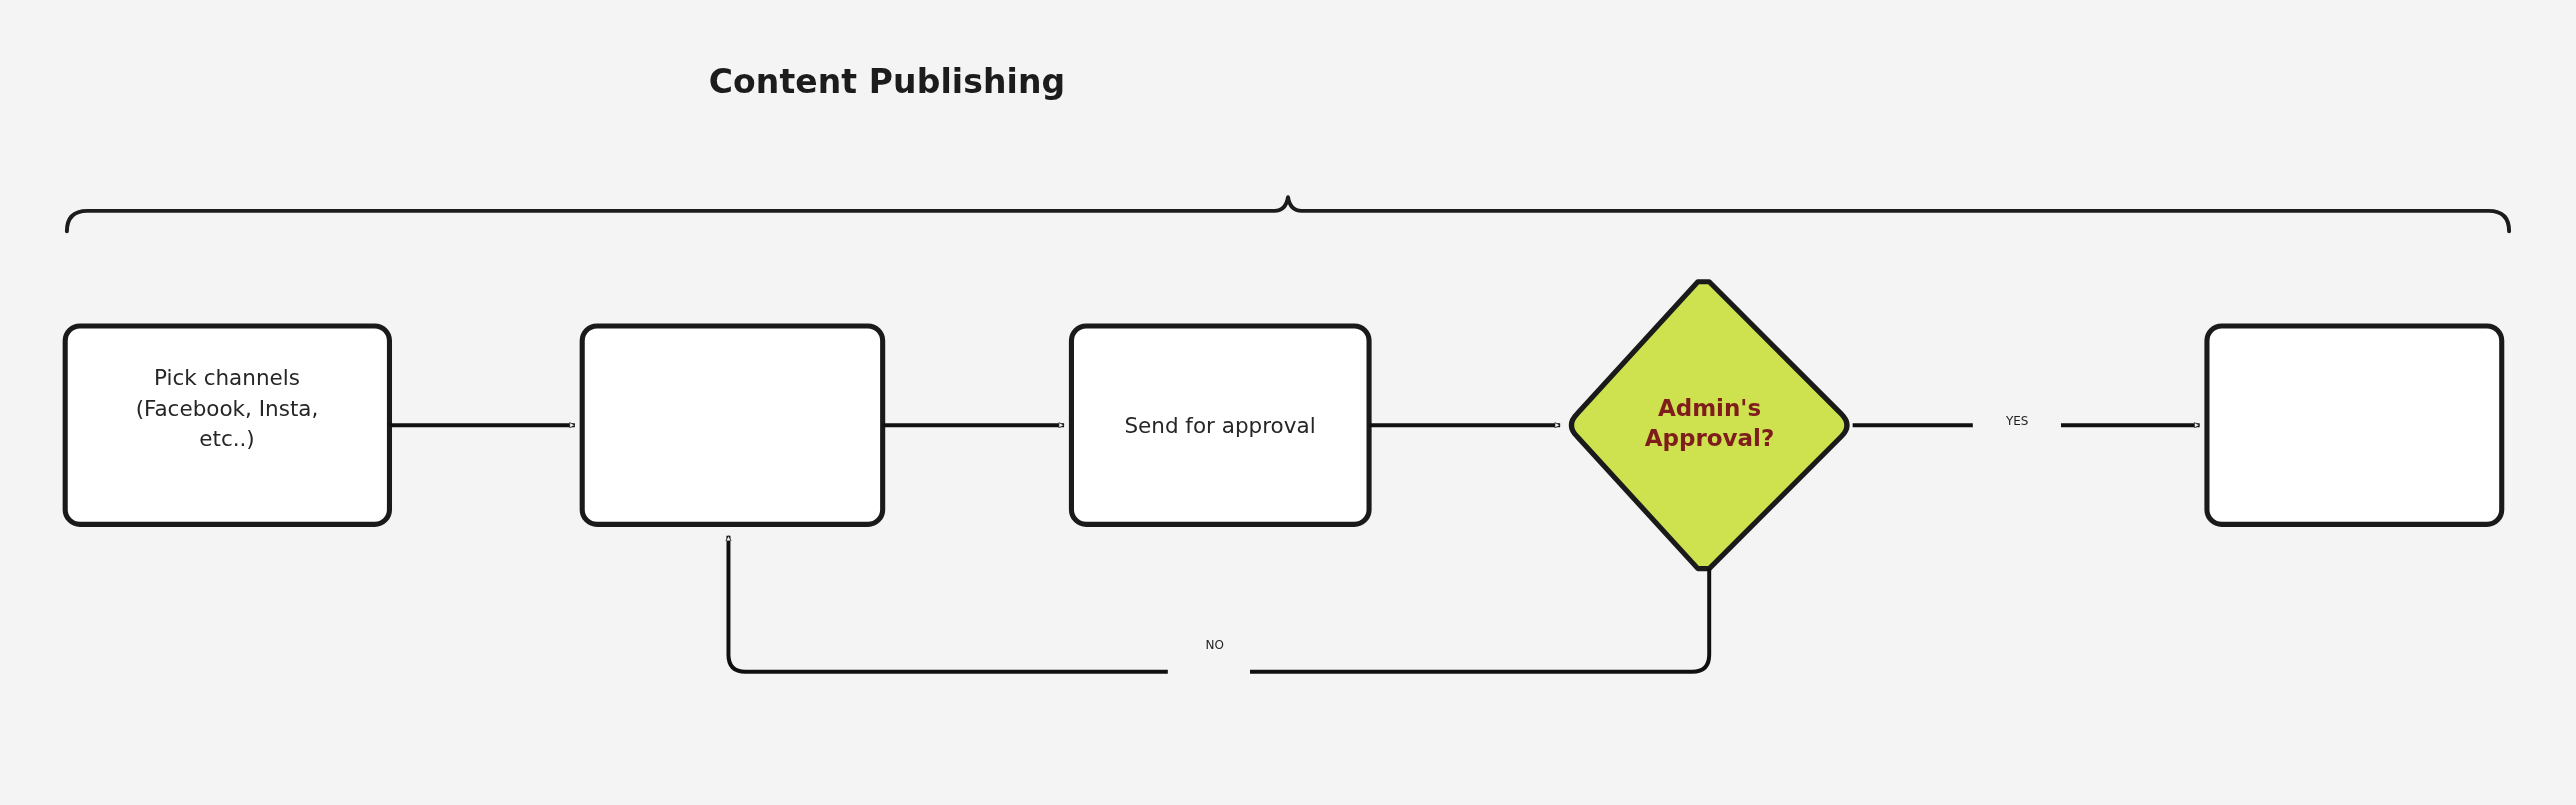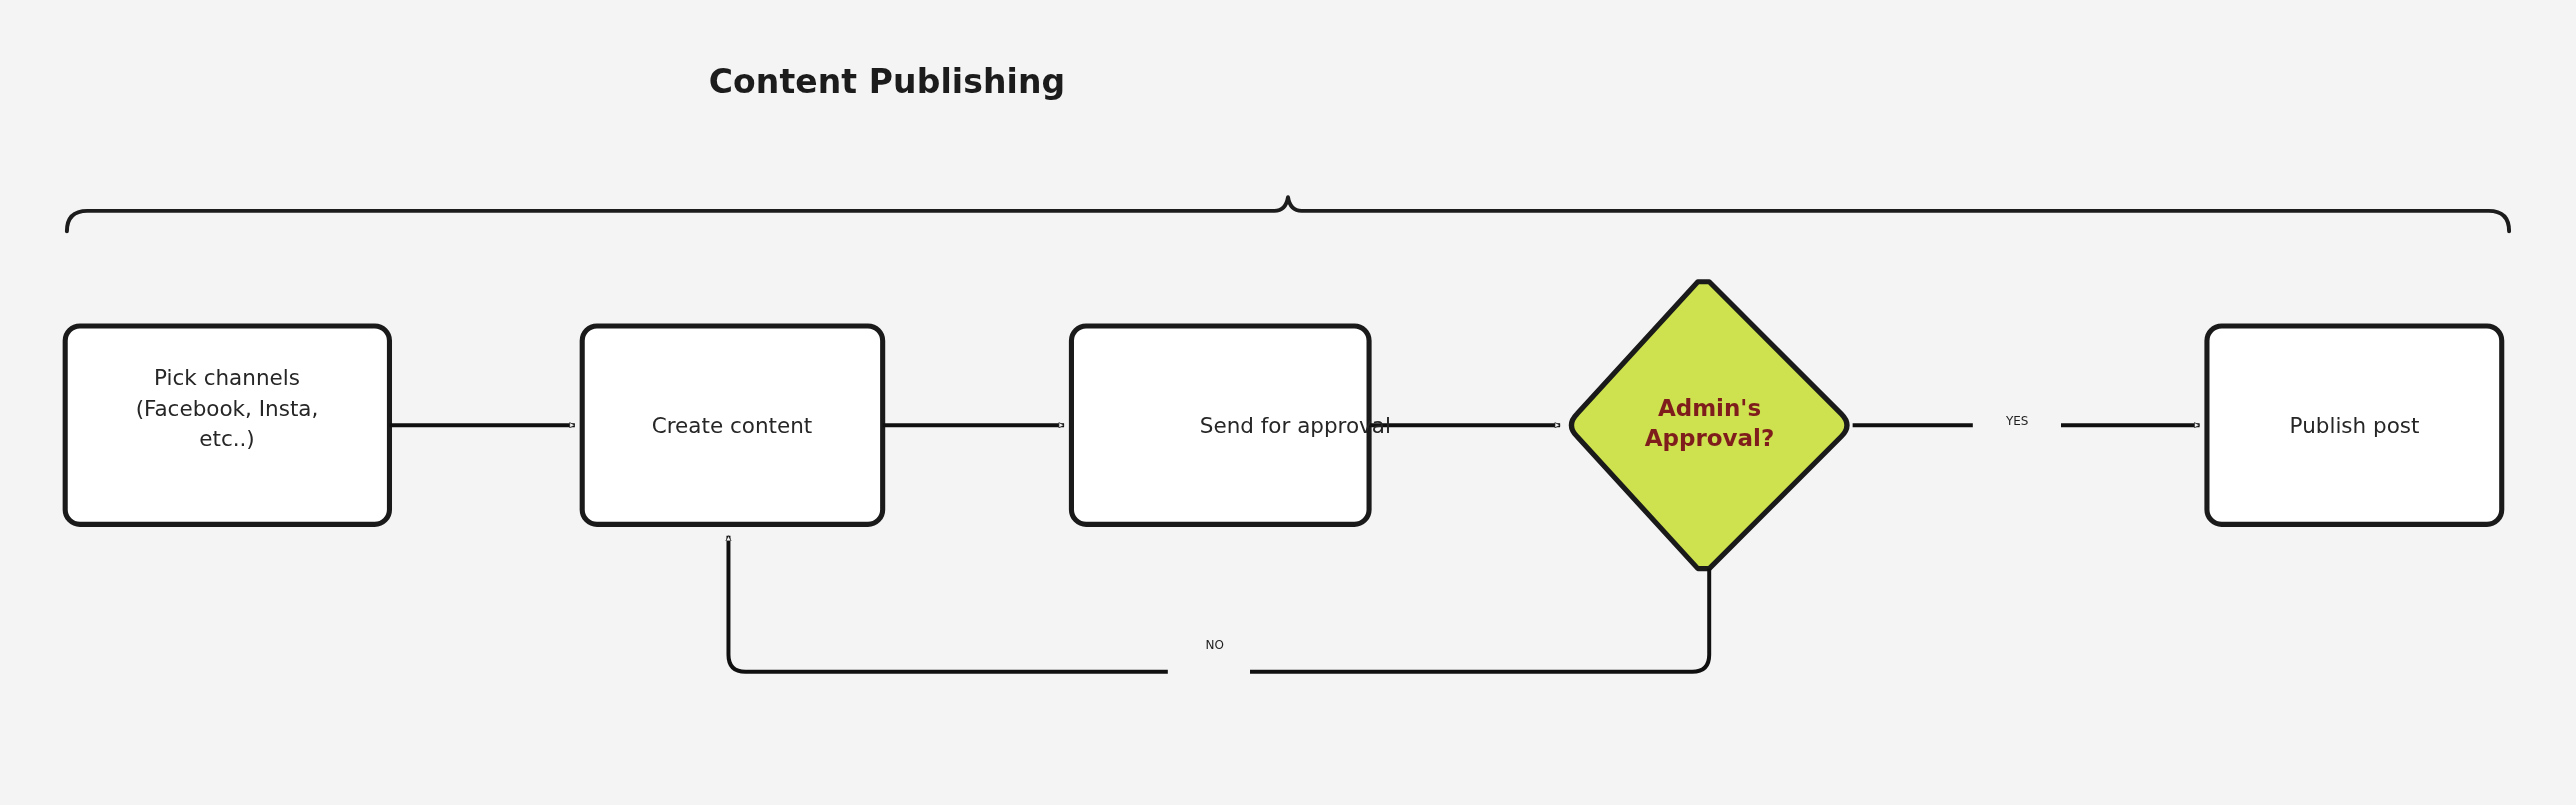--- a/index.html
+++ b/index.html
@@ -136,28 +136,26 @@
   </svg>
 
   <div class="overlay">
 
     <div class="diagram-title" style="left:0; top:62px; width:1774px;">Content Publishing</div>
 
     <div class="lbl node-label multi" style="left:65px; top:363px; width:324px;">Pick channels
 (Facebook, Insta,
 etc..)</div>
 
-    <div class="lbl node-label" style="left:582px; top:411px; width:300px;">Create content</div>
 
-    <div class="lbl node-label" style="left:1093px; top:411px; width:298px;text-align:right;">Send for approval</div>
+    <div class="lbl node-label" style="left:1071px; top:411px; width:298px;">Send for approval</div>
 
     <div class="lbl decision-label" style="left:1582px; top:393px; width:255px;">Admin's
 Approval?</div>
 
-    <div class="lbl node-label" style="left:2207px; top:411px; width:295px;">Publish post</div>
 
     <div class="lbl edge-label" style="left:1973px; top:413px; width:77px;">YES</div>
 
     <div class="lbl edge-label" style="left:1168px; top:637px; width:82px;">NO</div>
 
   </div>
 </div>
 
 
 </body></html>

